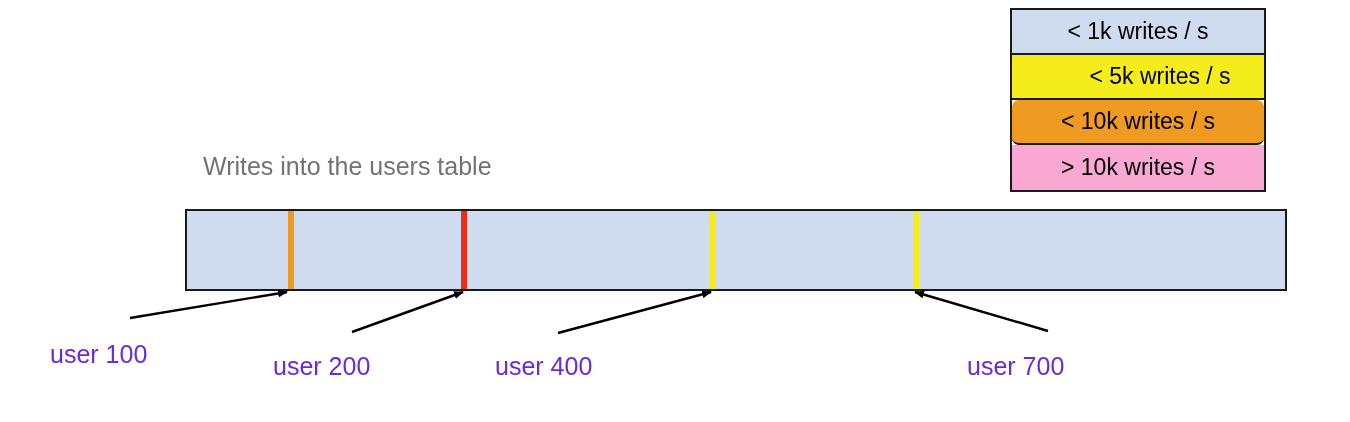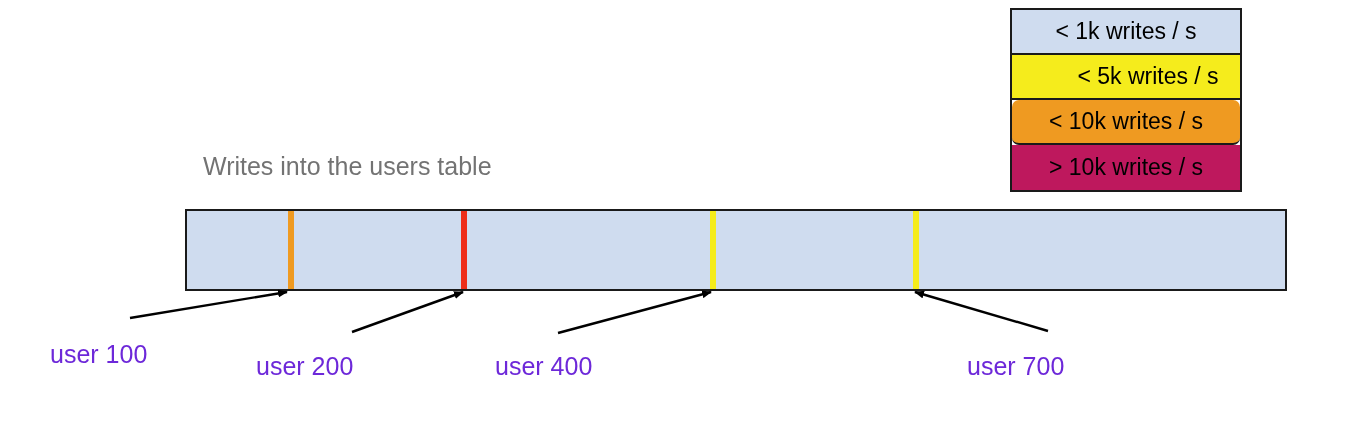--- a/index.html
+++ b/index.html
@@ -90,31 +90,31 @@
     width: 1350px;
     height: 422px;
     pointer-events: none;
   }
 </style>
 </head>
 <body>
 
 <div id="stage" style="width: 1350px; height: 422px; background: rgb(255, 255, 255);">
 
-  <div class="legend" style="left: 1010px; top: 8px; width: 232px; border-color: rgb(26, 26, 26);">
+  <div class="legend" style="left: 1010px; top: 8px; width: 256px; border-color: rgb(26, 26, 26);">
     <div class="legend-row" style="background: rgb(207, 220, 239); border-bottom-color: rgb(26, 26, 26);">
       <span class="legend-label">&lt; 1k writes / s</span>
     </div>
     <div class="legend-row" style="background: rgb(245, 236, 28); border-bottom-color: rgb(26, 26, 26); padding-left: 44px;">
       <span class="legend-label">&lt; 5k writes / s</span>
     </div>
     <div class="legend-row" style="background: rgb(239, 154, 33); border-bottom-color: rgb(26, 26, 26); border-radius: 7px;">
       <span class="legend-label">&lt; 10k writes / s</span>
     </div>
-    <div class="legend-row" style="background: #be185d; border-bottom-color: rgb(26, 26, 26);">
+    <div class="legend-row" style="background: #f9a8d4; border-bottom-color: rgb(26, 26, 26);">
       <span class="legend-label">&gt; 10k writes / s</span>
     </div>
   </div>
 
   <div class="bar-title">Writes into the users table</div>
 
   <div class="bar" style="left: 185px; top: 209px; width: 1102px; height: 82px; background: rgb(207, 220, 239); border-color: rgb(26, 26, 26);">
     <div class="marker" style="left: 101px; width: 6px; background: rgb(239, 154, 33);"></div>
     <div class="marker" style="left: 274px; width: 6px; background: rgb(238, 45, 25);"></div>
     <div class="marker" style="left: 523px; width: 6px; background: rgb(245, 236, 28);"></div>
@@ -127,17 +127,17 @@
         <path d="M0,0 L10,4 L0,8 z" fill="#000000"></path>
       </marker>
     </defs>
     <line stroke="#000000" stroke-width="2.4" marker-end="url(#ah)" x1="130" y1="318" x2="287" y2="292"></line>
     <line stroke="#000000" stroke-width="2.4" marker-end="url(#ah)" x1="352" y1="332" x2="463" y2="292"></line>
     <line stroke="#000000" stroke-width="2.4" marker-end="url(#ah)" x1="558" y1="333" x2="711" y2="292"></line>
     <line stroke="#000000" stroke-width="2.4" marker-end="url(#ah)" x1="1048" y1="331" x2="915" y2="292"></line>
   </svg>
 
   <div class="user-label" style="left: 50px; top: 340px;">user 100</div>
-  <div class="user-label" style="left: 256px; top: 352px;">user 200</div>
+  <div class="user-label" style="left: 273px; top: 352px;">user 200</div>
   <div class="user-label" style="left: 495px; top: 352px;">user 400</div>
   <div class="user-label" style="left: 967px; top: 352px;">user 700</div>
 
 </div>
 
 </body></html>

